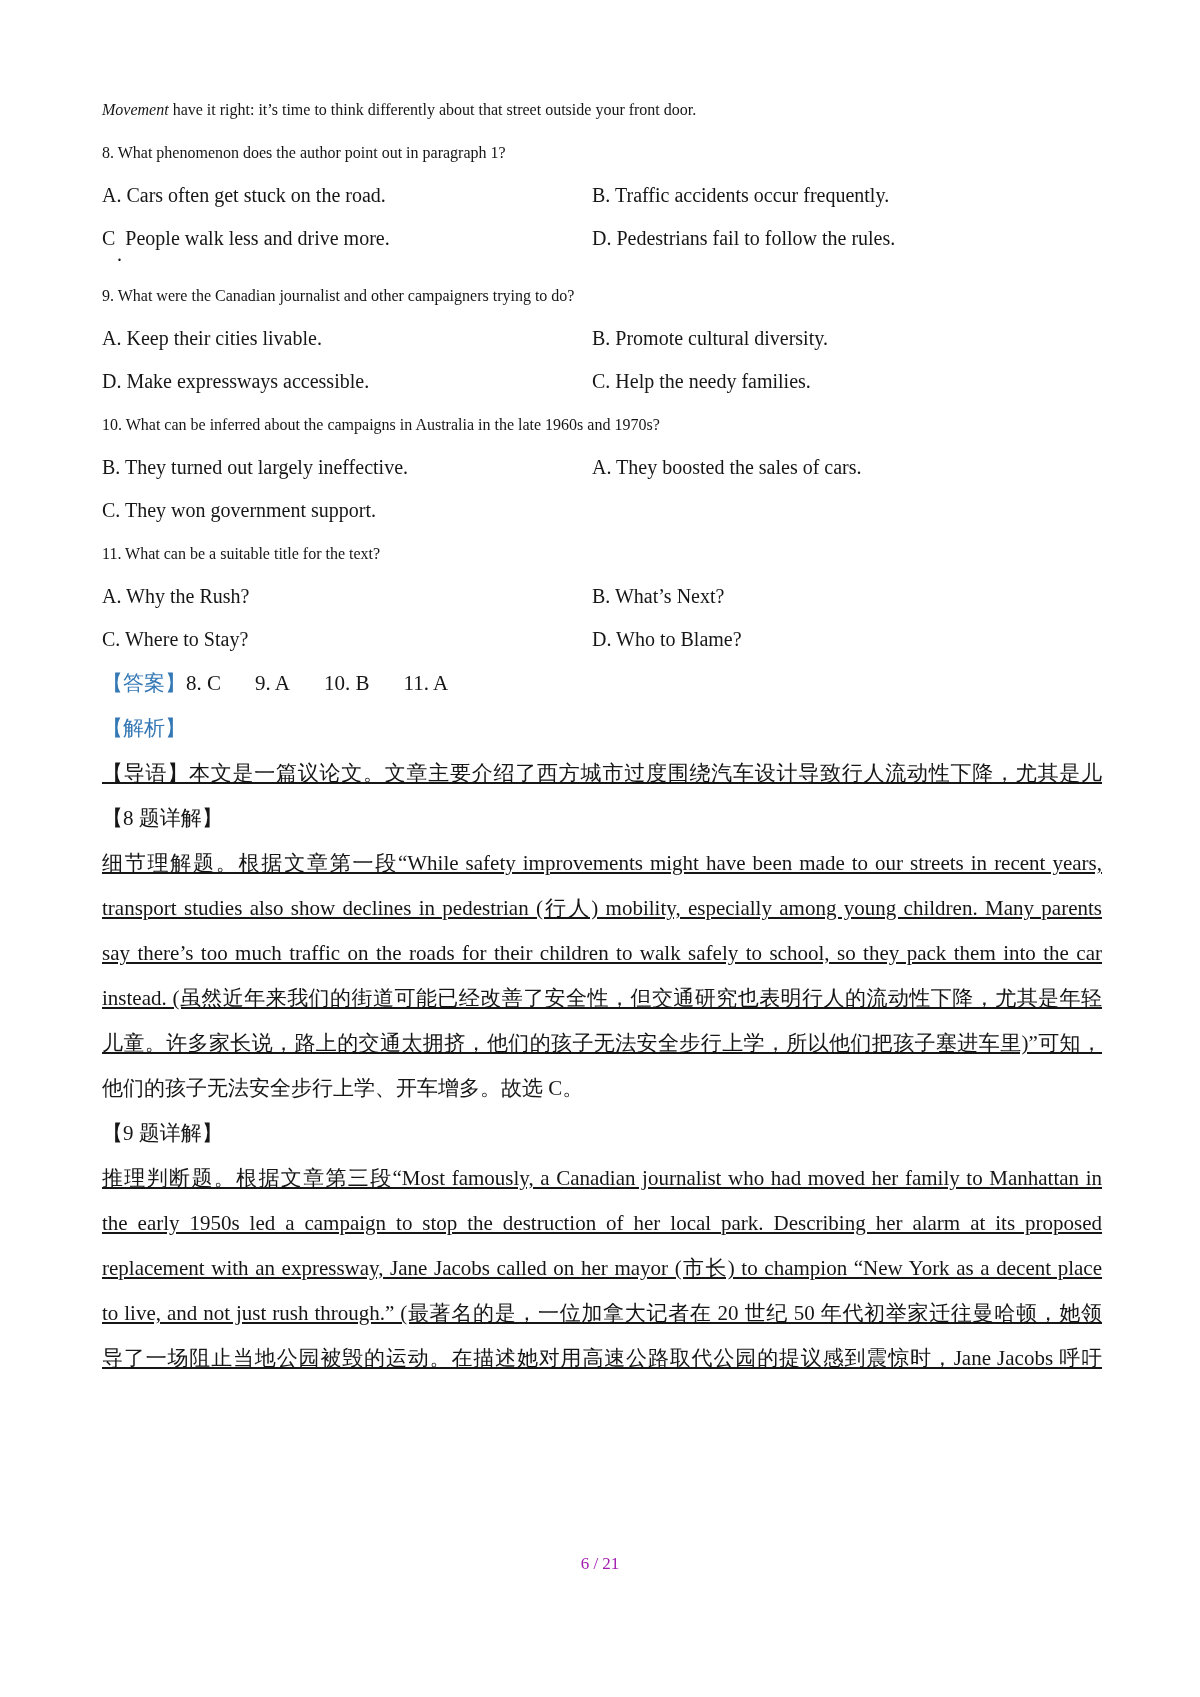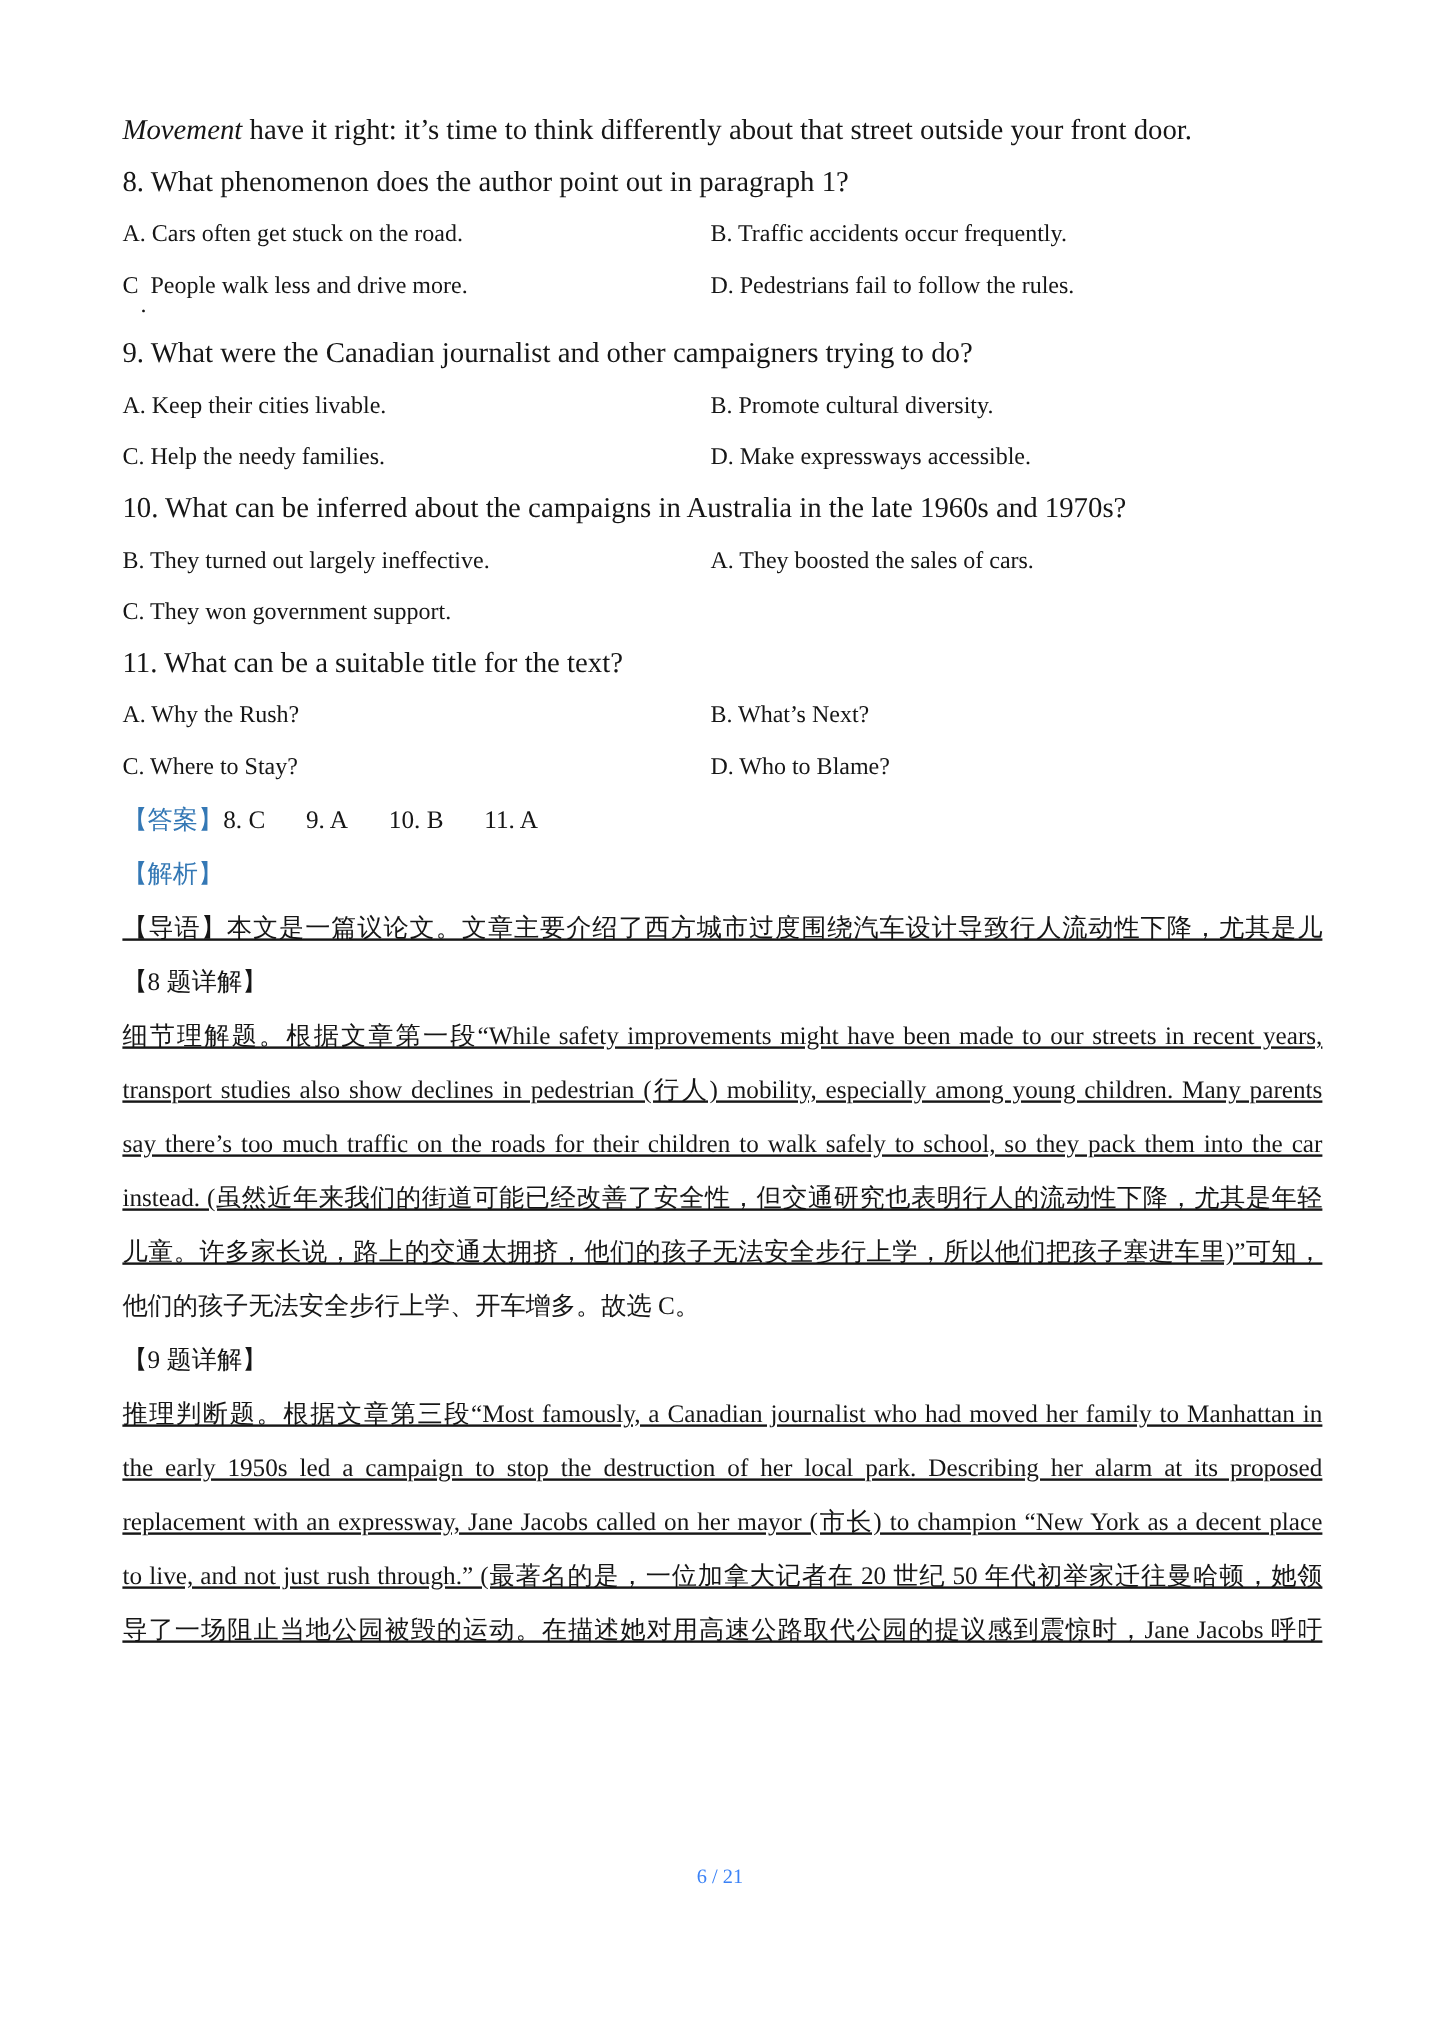--- a/index.html
+++ b/index.html
@@ -7,40 +7,40 @@
     width: 1200px; height: 1697px;
     position: relative;
     font-family: "Liberation Serif", "DejaVu Serif", serif;
     color: #161616;
     -webkit-font-smoothing: antialiased;
   }
   .page { position: absolute; inset: 0; background: #ffffff; }
   .content { padding: 88px 98px 0 102px; }
   .line {
     height: 43px; line-height: 43px;
-    font-size: 24px; white-space: pre-wrap;
+    font-size: 16px; white-space: pre-wrap;
   }
   .opt-row { display: grid; grid-template-columns: 49% 51%; position: relative; }
   .opt { height: 43px; line-height: 43px; font-size: 20px; white-space: pre-wrap; }
   .stem-gap { margin-top: 14px; }
   .an-line {
     height: 45px; line-height: 45px;
     font-size: 21px; white-space: nowrap;
   }
   .fill { text-align: justify; text-align-last: justify; text-decoration: underline; }
   .blue { color: var(--accent, #3478b5); }
   .italic { font-style: italic; }
   .ans-item { display: inline-block; margin-right: 34px; }
   .stray-dot {
     position: absolute; left: 15px; top: 27px;
     font-size: 20px; line-height: 20px; height: 20px; color: #161616;
   }
   .footer {
     position: absolute; top: 1552px; left: 0; width: 100%;
-    text-align: center; font-size: 17px; line-height: 24px; color: #3b82f6;
+    text-align: center; font-size: 17px; line-height: 24px; color: #a21caf;
   }
 </style>
 </head>
 <body>
 
 <div class="page">
   <div class="content">
 
     <div class="line"><span class="italic">Movement</span><span> have it right: it’s time to think differently about that street outside your front door.</span></div>
 
@@ -54,22 +54,22 @@
       <div class="opt">D. Pedestrians fail to follow the rules.</div>
       <div class="stray-dot">.</div>
     </div>
 
     <div class="line stem-gap">9. What were the Canadian journalist and other campaigners trying to do?</div>
     <div class="opt-row">
       <div class="opt">A. Keep their cities livable.</div>
       <div class="opt">B. Promote cultural diversity.</div>
     </div>
     <div class="opt-row">
+      <div class="opt">D. Make expressways accessible.</div>
       <div class="opt">C. Help the needy families.</div>
-      <div class="opt">D. Make expressways accessible.</div>
     </div>
 
     <div class="line">10. What can be inferred about the campaigns in Australia in the late 1960s and 1970s?</div>
     <div class="opt-row">
       <div class="opt">B. They turned out largely ineffective.</div>
       <div class="opt">A. They boosted the sales of cars.</div>
     </div>
     <div class="opt-row">
       <div class="opt">C. They won government support.</div>
     </div>

